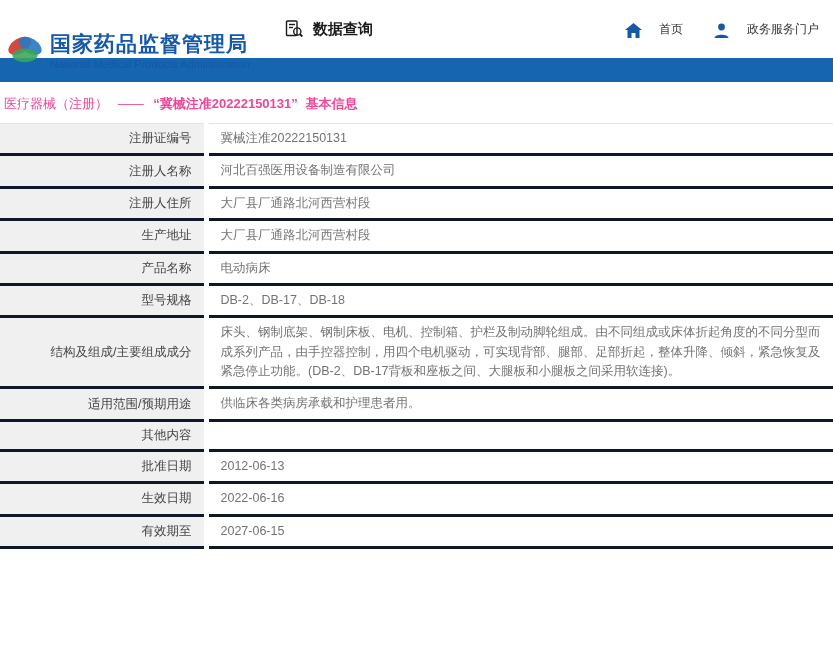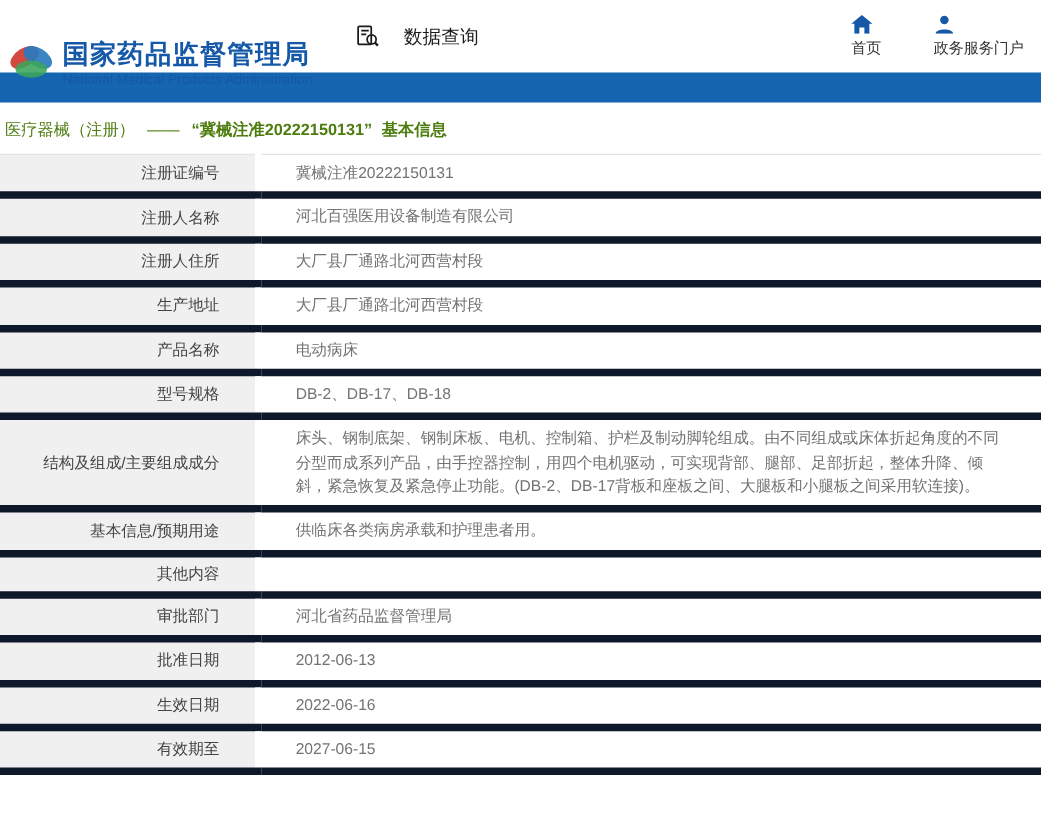--- a/index.html
+++ b/index.html
@@ -16,51 +16,51 @@
     display:flex; align-items:center;
     padding:0 14px 0 4px;
     background:#fff;
   }
   .logo-group { display:flex; align-items:flex-end; gap:4px;margin-top:39px; }
   .logo-icon svg { width:42px; height:42px; display:block; }
   .logo-text { display:flex; flex-direction:column; }
   .logo-title { font-size:21px; font-weight:bold; color:#1558a8; letter-spacing:1px; line-height:1.15; }
   .logo-subtitle { font-size:11px; color:#1558a8; margin-top:1px; }
   .section-label {
-    display:flex; align-items:center; gap:19px;
+    display:flex; align-items:center; gap:9px;
     margin-left:34px;
-    font-size:15px; font-weight:normal; color:#1a1a1a;
+    font-size:15px; font-weight:bold; color:#1a1a1a;
   }
   .section-label svg { width:20px; height:20px; display:block; }
   .header-nav { margin-left:auto; display:flex; gap:30px; }
   .nav-item {
-    display:flex; flex-direction:column; align-items:flex-start; gap:3px;
+    display:flex; flex-direction:row; align-items:flex-end; gap:17px;
     font-size:12px; color:#333; cursor:pointer; min-width:36px;
   }
   .nav-item svg { width:17px; height:15px; display:block; }
   
   .blue-bar { height:24px; background:#1565b0; }
   
   .breadcrumb {
     padding:13px 14px 10px 4px;
-    font-size:13px; color:#4d7c0f;
+    font-size:13px; color:#ec4899;
     white-space:nowrap;
   }
   .breadcrumb .sep { margin:0 6px; }
   .breadcrumb .cert { font-weight:bold; }
   .breadcrumb .suffix { margin-left:4px; font-weight:bold; }
   
   table.info {
     width:100%; border-collapse:collapse;
     border-top:1px solid #e3e3e3;
     font-size:12.5px;
   }
   table.info td {
-    border-bottom:6px solid #0f172a;
-    padding:5px 28px;
+    border-bottom:3px solid #0f172a;
+    padding:5px 12px;
     height:27px;
     vertical-align:middle;
   }
   td.label-cell {
     width:206px;
     background:#f0f0f0;
     text-align:right;
     color:#444;
     border-right:5px solid #ffffff;
     white-space:nowrap;
@@ -152,30 +152,26 @@
       </tr>
       <tr>
         <td class="label-cell">型号规格</td>
         <td class="value-cell">DB-2、DB-17、DB-18</td>
       </tr>
       <tr>
         <td class="label-cell">结构及组成/主要组成成分</td>
         <td class="value-cell">床头、钢制底架、钢制床板、电机、控制箱、护栏及制动脚轮组成。由不同组成或床体折起角度的不同分型而成系列产品，由手控器控制，用四个电机驱动，可实现背部、腿部、足部折起，整体升降、倾斜，紧急恢复及紧急停止功能。(DB-2、DB-17背板和座板之间、大腿板和小腿板之间采用软连接)。</td>
       </tr>
       <tr>
-        <td class="label-cell">基本信息/预期用途</td>
+        <td class="label-cell">适用范围/预期用途</td>
         <td class="value-cell">供临床各类病房承载和护理患者用。</td>
       </tr>
       <tr>
         <td class="label-cell">其他内容</td>
         <td class="value-cell"></td>
-      </tr>
-      <tr>
-        <td class="label-cell">审批部门</td>
-        <td class="value-cell">河北省药品监督管理局</td>
       </tr>
       <tr>
         <td class="label-cell">批准日期</td>
         <td class="value-cell">2012-06-13</td>
       </tr>
       <tr>
         <td class="label-cell">生效日期</td>
         <td class="value-cell">2022-06-16</td>
       </tr>
       <tr>

